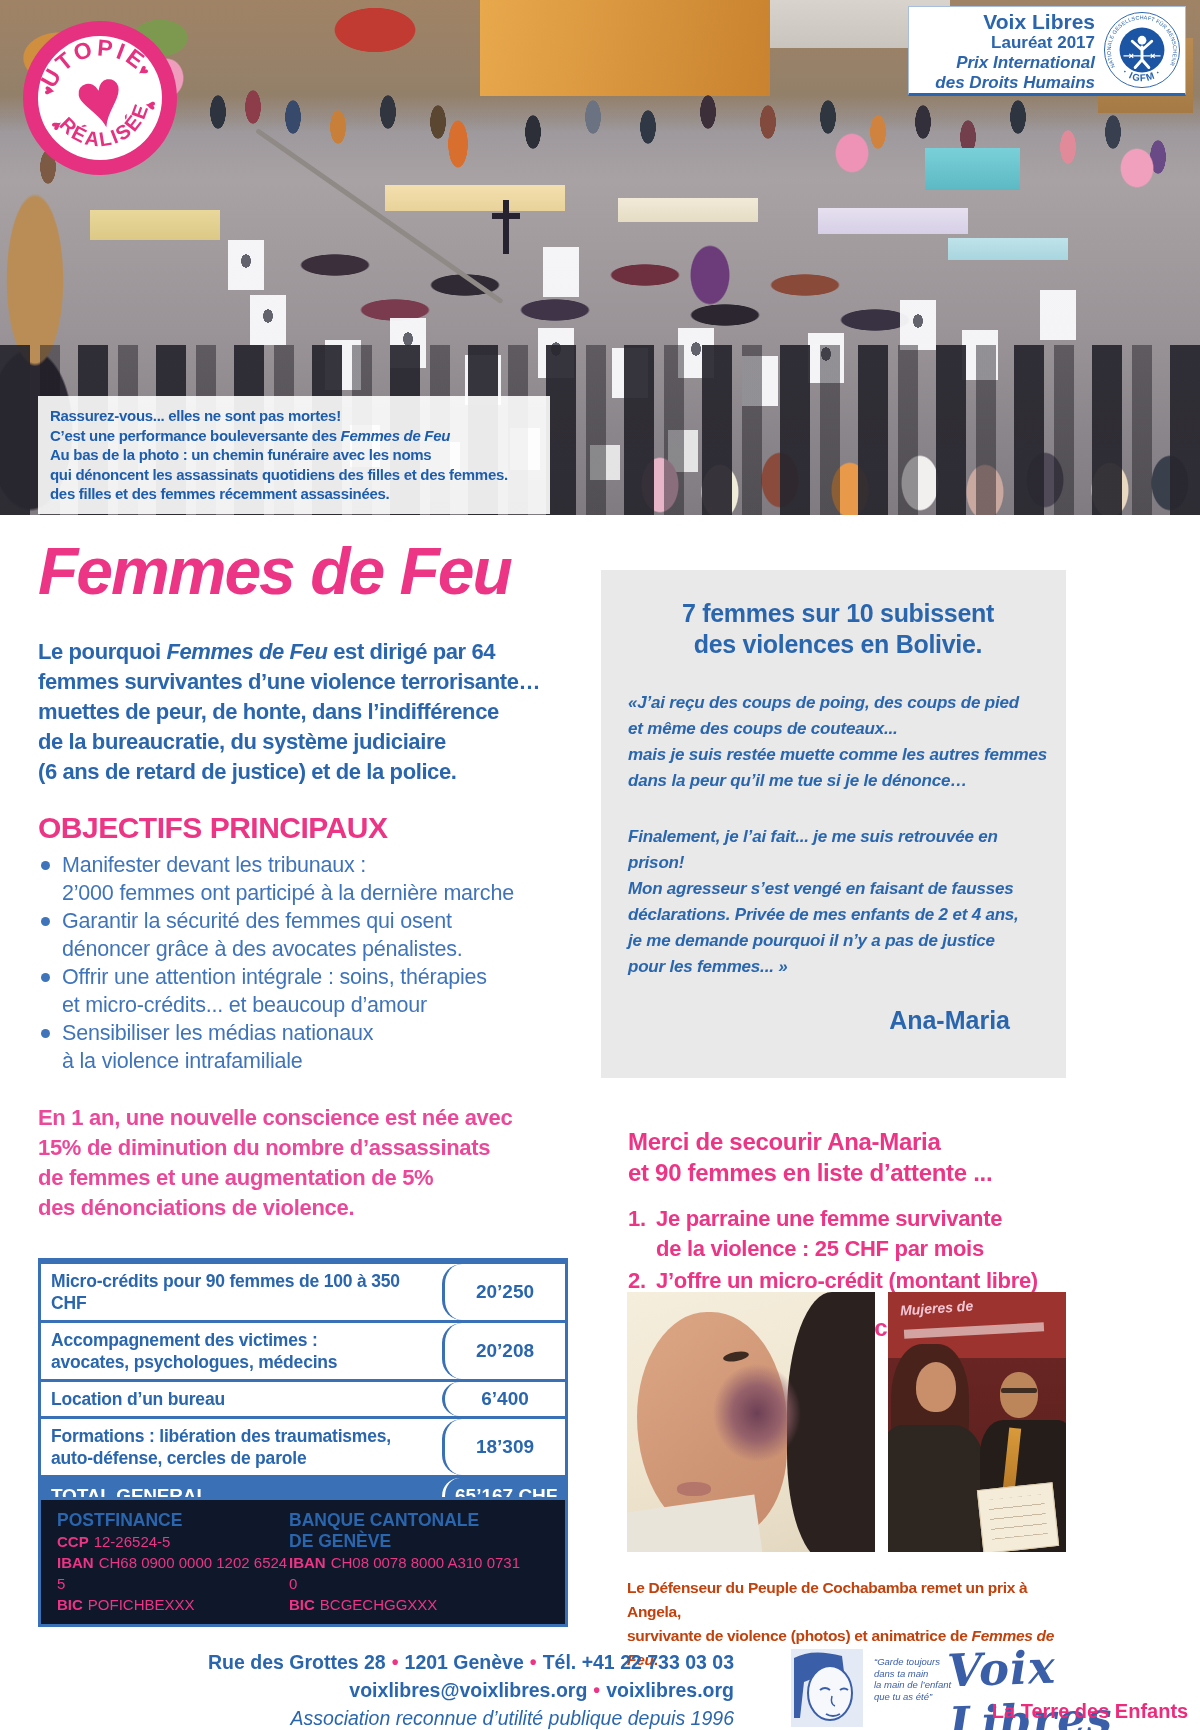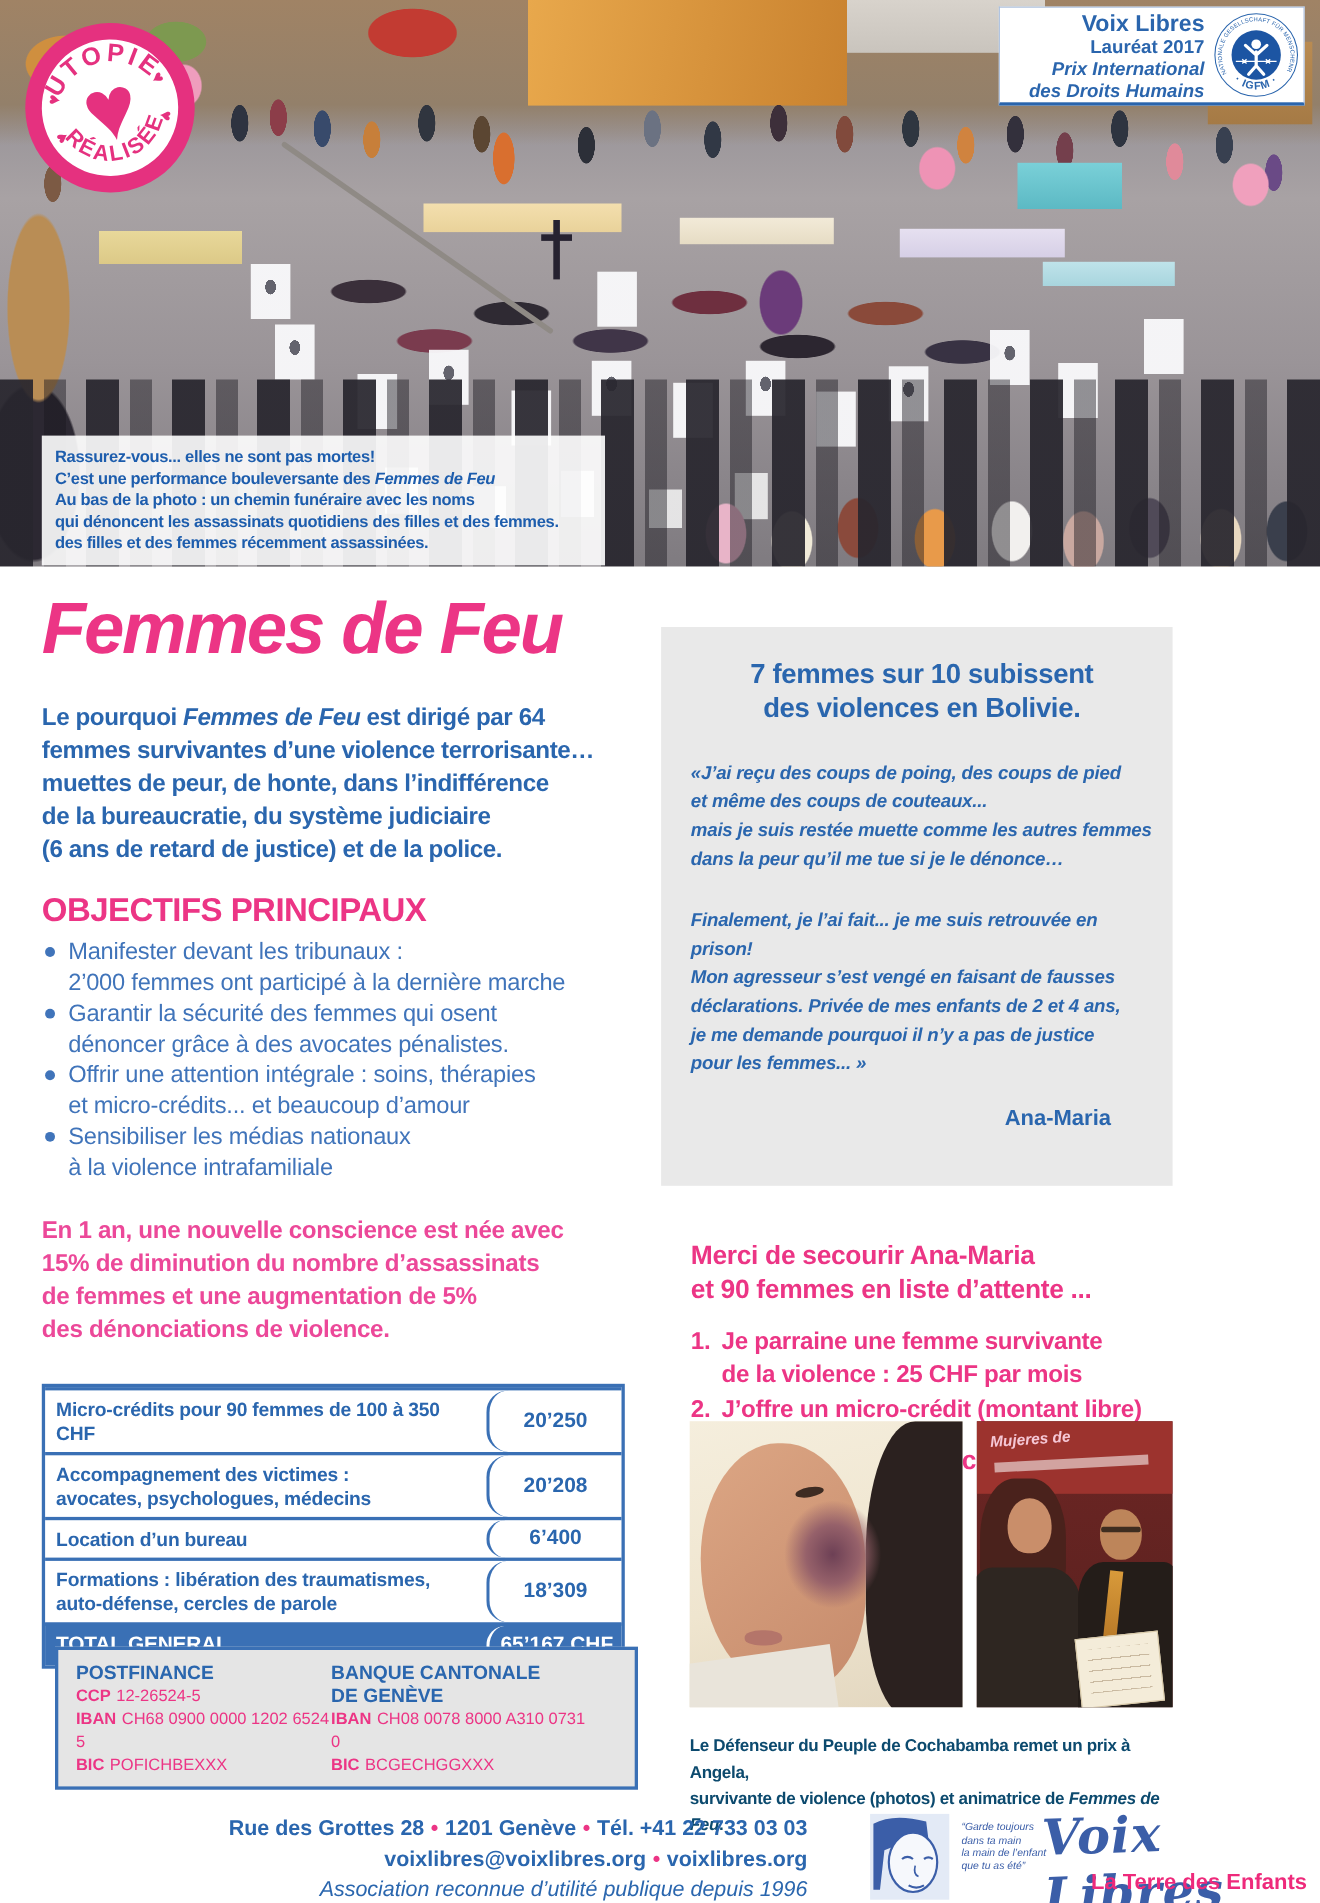--- a/index.html
+++ b/index.html
@@ -139,41 +139,41 @@
   .obj-list{list-style:none;margin:0;padding:0;}
   .obj-list li{position:relative;padding-left:24px;font-size:21.5px;color:#4074ba;line-height:28px;letter-spacing:-0.2px;}
   .obj-list li::before{content:"";position:absolute;left:3px;top:10px;width:9px;height:9px;border-radius:50%;background:#4074ba;}
   .impact{margin:28px 0 0 0;font-size:22px;font-weight:bold;color:#ec4899;line-height:30px;letter-spacing:-0.3px;white-space:pre-line;}
 
   
   .col-right{position:absolute;left:601px;top:570px;width:465px;}
   .graybox{background:#e9e9e9;height:508px;box-sizing:border-box;padding:28px 18px 0 27px;}
   .stats-heading{margin:0;padding:0 6px;text-align:center;font-size:25px;font-weight:bold;color:#2a66ae;line-height:31px;letter-spacing:-0.3px;white-space:pre-line;}
   .quote{margin:30px 0 0 0;font-size:17px;font-weight:bold;font-style:italic;color:#2a66ae;line-height:26px;letter-spacing:-0.2px;white-space:pre-line;}
-  .signature{margin-top:26px;padding-right:38px;text-align:right;font-size:20px;font-weight:bold;color:#2a66ae;}
+  .signature{margin-top:26px;padding-right:38px;text-align:right;font-size:25px;font-weight:bold;color:#2a66ae;}
   .appeal{margin-top:48px;padding-left:27px;}
   .appeal-heading{margin:0;font-size:24px;font-weight:bold;color:#ec3585;line-height:31px;letter-spacing:-0.3px;white-space:pre-line;}
   .appeal-item{display:flex;margin-top:16px;font-size:22px;font-weight:bold;color:#ec3585;line-height:30px;letter-spacing:-0.3px;}
   .appeal-item + .appeal-item{margin-top:2px;}
   .appeal-num{width:28px;flex:0 0 auto;}
   .appeal-body{white-space:pre-line;}
   .appeal-closing{margin-top:18px;font-size:24px;font-weight:bold;color:#ec3585;letter-spacing:-0.3px;}
 
   
   .budget{position:absolute;left:38px;top:1258px;width:530px;border:3px solid #3a70b5;box-sizing:border-box;}
   .budget-header{background:#ec4191;color:#fff;text-align:center;font-size:19px;font-weight:bold;height:35px;line-height:35px;}
   .budget-row{display:flex;border-top:3px solid #3a70b5;}
   .budget-label{flex:1;padding:6px 10px;font-size:17.5px;font-weight:bold;color:#2a66ae;line-height:22px;letter-spacing:-0.2px;white-space:pre-line;}
   .budget-value{width:120px;flex:0 0 auto;border-left:3px solid #3a70b5;display:flex;align-items:center;justify-content:center;font-size:19px;font-weight:bold;color:#2a66ae;border-radius:20px;}
   .budget-total{display:flex;border-top:3px solid #3a70b5;background:#3a70b5;color:#fff;}
   .budget-total .budget-label{color:#fff;font-size:19px;padding:7px 10px;}
   .budget-total .budget-value{color:#fff;border-left:3px solid #fff;justify-content:flex-start;padding-left:10px;width:110px;}
 
   
-  .banks{position:absolute;left:50px;top:1497px;width:530px;height:130px;border:3px solid #3a70b5;box-sizing:border-box;display:flex;padding:10px 0 0 16px;background:#e5e5e5;}
+  .banks{position:absolute;left:38px;top:1497px;width:530px;height:130px;border:3px solid #3a70b5;box-sizing:border-box;display:flex;padding:10px 0 0 16px;background:#0f172a;}
   .bank-col{width:232px;flex:0 0 auto;}
   .bank-name{font-size:17.5px;font-weight:bold;color:#2a66ae;line-height:21px;white-space:pre-line;}
   .bank-row{font-size:15px;color:#ec3585;line-height:21px;}
   .bank-label{font-weight:bold;margin-right:5px;}
 
   
   .photo1{position:absolute;left:627px;top:1292px;width:248px;height:260px;overflow:hidden;
      background:linear-gradient(165deg,#f5eedd 0,#efe5cf 55%,#e2d6bf);}
   .p1-hair{position:absolute;right:-12px;top:0;width:100px;height:270px;background:#2b211f;border-radius:45% 0 0 40%;}
   .p1-face{position:absolute;left:10px;top:20px;width:150px;height:225px;background:linear-gradient(140deg,#dca684,#c68b6c);border-radius:48% 52% 40% 55%;}
@@ -189,21 +189,21 @@
   .p2-whair{position:absolute;left:3px;top:52px;width:78px;height:135px;background:#4a221c;border-radius:40%;}
   .p2-wface{position:absolute;left:28px;top:70px;width:40px;height:50px;background:#c98e6a;border-radius:50% 50% 45% 45%;}
   .p2-wbody{position:absolute;left:-6px;top:133px;width:102px;height:130px;background:#2e2621;border-radius:20% 30% 0 0;}
   .p2-mface{position:absolute;left:112px;top:80px;width:38px;height:46px;background:#bd855a;border-radius:48%;}
   .p2-glasses{position:absolute;left:113px;top:96px;width:36px;height:5px;background:rgba(30,22,18,.8);border-radius:2px;}
   .p2-mbody{position:absolute;left:92px;top:128px;width:92px;height:135px;background:#241d19;border-radius:25% 15% 0 0;}
   .p2-ribbon{position:absolute;left:118px;top:136px;width:12px;height:62px;background:linear-gradient(#d89a3a,#b97a28);transform:rotate(6deg);}
   .p2-medal{position:absolute;left:122px;top:198px;width:18px;height:18px;border-radius:50%;background:radial-gradient(#f0cd76,#c8892e);}
   .p2-cert{position:absolute;left:92px;top:194px;width:74px;height:62px;background:#f4ecd9;border:1px solid #d8c9a8;transform:rotate(-6deg);
      background-image:repeating-linear-gradient(180deg,rgba(0,0,0,0) 0 9px,#c9b9a0 9px 10px);background-size:56px 40px;background-position:9px 10px;background-repeat:no-repeat;}
-  .photos-caption{position:absolute;left:627px;top:1560px;width:446px;font-size:15.5px;font-weight:bold;color:#0c4a6e;line-height:24px;letter-spacing:-0.3px;white-space:pre-line;}
+  .photos-caption{position:absolute;left:627px;top:1560px;width:446px;font-size:15.5px;font-weight:bold;color:#c2410c;line-height:24px;letter-spacing:-0.3px;white-space:pre-line;}
 
   
   .footer-text{position:absolute;left:38px;top:1648px;width:696px;text-align:right;color:#2a66ae;font-size:19.5px;font-weight:bold;line-height:28px;}
   .footer-sep{color:#ec3585;padding:0 6px;}
   .footer-note{font-weight:normal;font-style:italic;}
   .footer-face{position:absolute;left:790px;top:1648px;width:74px;height:80px;}
   .footer-quote{position:absolute;left:874px;top:1656px;width:92px;font-size:9.5px;font-style:italic;color:#3b5ea8;line-height:11.5px;white-space:pre-line;}
   .footer-name{position:absolute;left:948px;top:1640px;font-family:"DejaVu Serif",serif;font-size:45px;font-weight:bold;font-style:italic;color:#3b5ea8;transform:rotate(-2deg);letter-spacing:1px;}
   .footer-tagline{position:absolute;left:975px;top:1700px;width:230px;text-align:center;font-size:20px;font-weight:bold;color:#ee2a7b;}
 </style>

